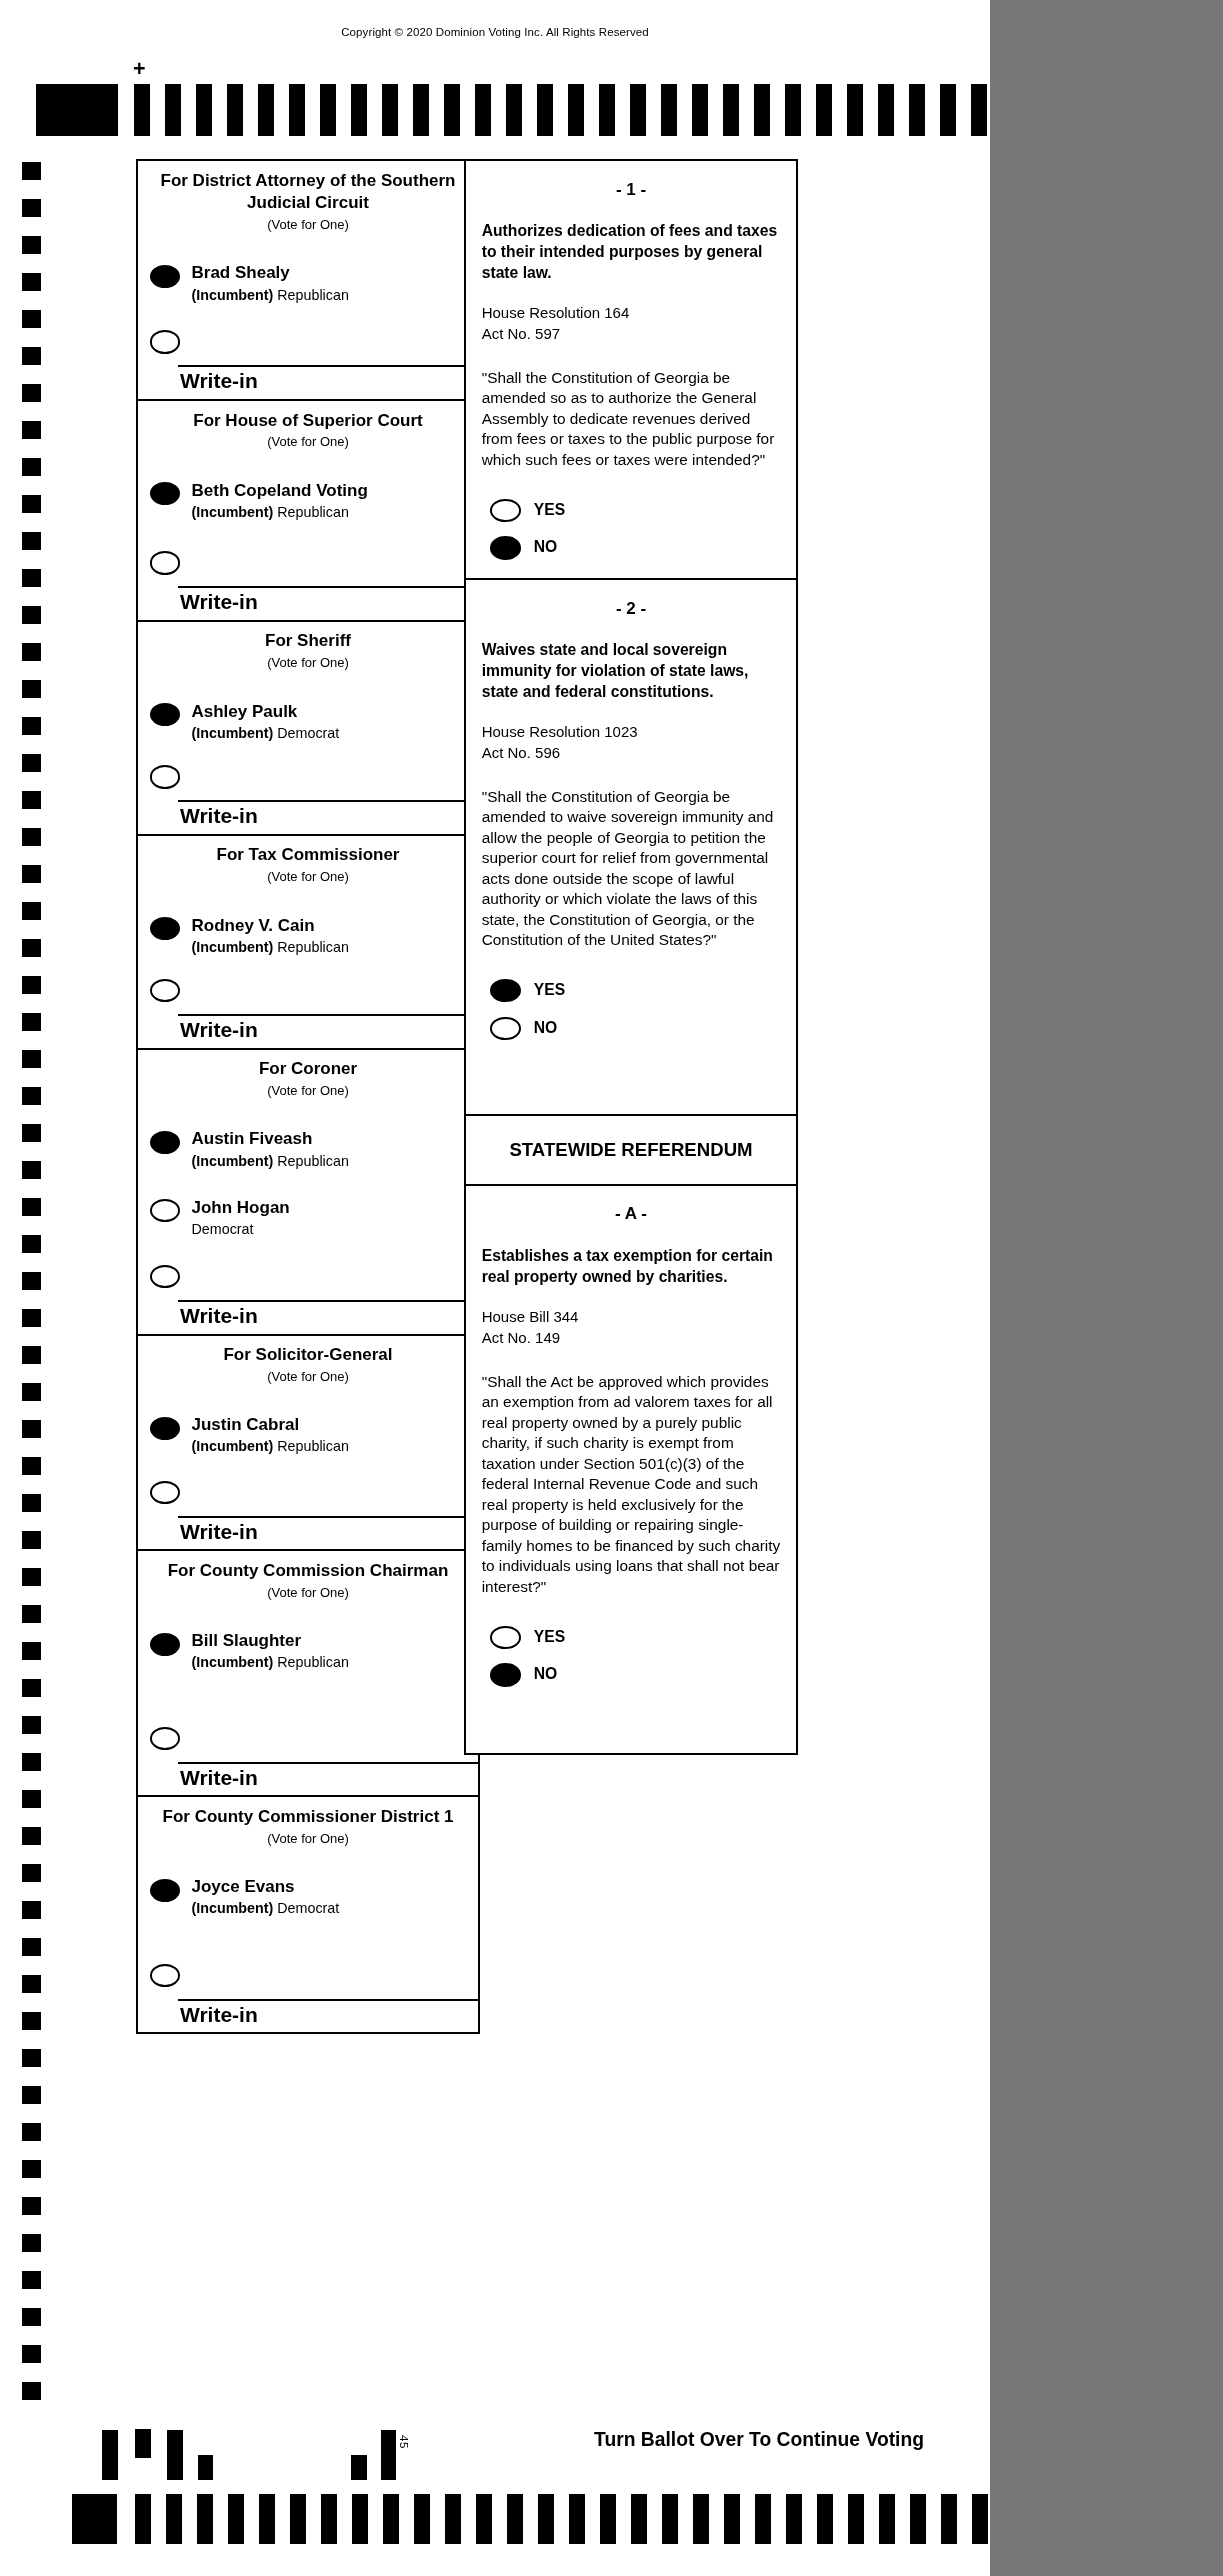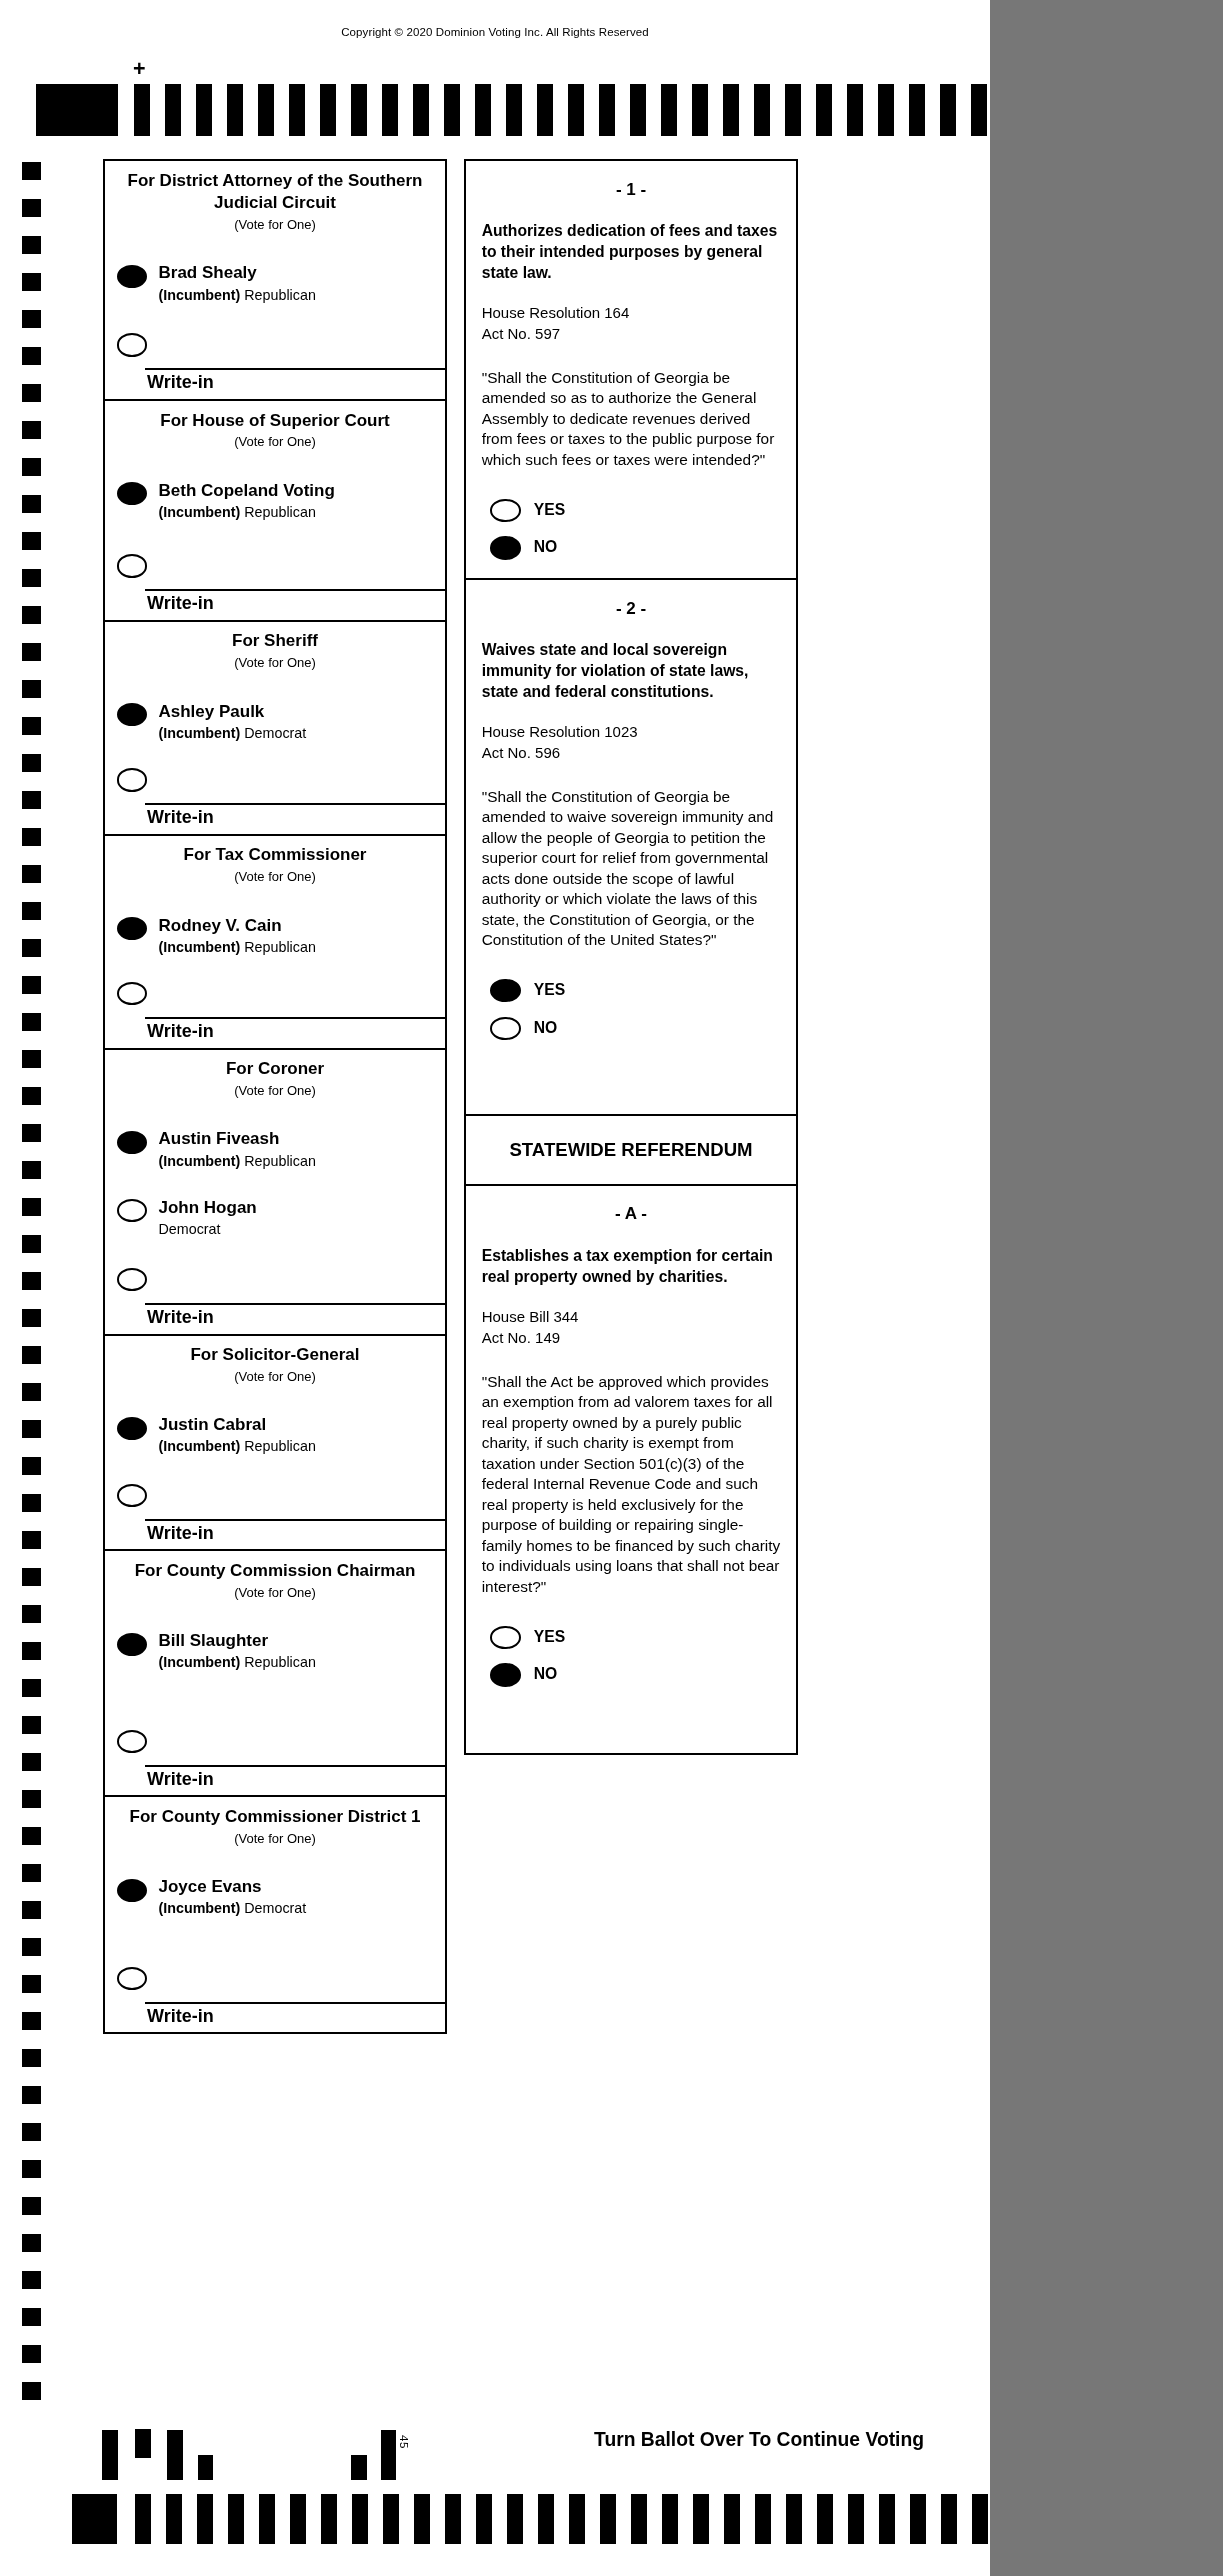--- a/index.html
+++ b/index.html
@@ -15,42 +15,42 @@
   .timing-bottom{position:absolute;left:72px;top:2494px;width:1082px;height:50px;display:flex;}
   .t-block{background:#000;height:100%;flex:none;}
   .t-bars{flex:1;height:100%;margin:0 15.7px;
     background:repeating-linear-gradient(90deg,#000 0 15.7px,transparent 15.7px 31px);}
   .timing-bottom .t-bars{margin:0 0 0 18px;}
   .side-marks{position:absolute;width:18.6px;
     background:repeating-linear-gradient(180deg,#000 0 18px,transparent 18px 37px);}
   .side-left{left:22px;top:162px;height:2245px;}
   .side-right{left:1165px;top:162px;height:2318px;}
   
-  .races-col{position:absolute;left:103px;top:159px;width:344px;}
+  .races-col{position:absolute;left:136px;top:159px;width:344px;}
   .measures-col{position:absolute;left:464px;top:159px;width:334px;}
   .box{border:2.1px solid #000;box-sizing:border-box;background:#fff;}
   .box + .box{margin-top:-2.1px;}
   
   .race{display:flex;flex-direction:column;}
   .race-title{font-weight:bold;font-size:17px;line-height:1.33;text-align:center;
     padding:8.6px 10px 0;}
   .vote-for{font-size:13px;text-align:center;margin-top:2.1px;}
   .candidate{display:flex;align-items:flex-start;margin:31.5px 0 0 11.5px;gap:11.5px;}
   .candidate.second{margin-top:29px;}
   .oval{width:26.5px;height:19.3px;border:2.1px solid #000;border-radius:50%;
     flex:none;margin-top:1.4px;background:#fff;}
   .oval.filled{background:#000;}
   .cand-text{min-height:19.3px;}
   .cand-name{font-size:17px;font-weight:bold;line-height:1.15;}
   .cand-detail{font-size:14.3px;margin-top:3.6px;}
   .cand-detail .inc{font-weight:bold;}
   .writein-group{margin-top:auto;}
   .writein-oval-row{margin:0 0 11.5px 11.5px;}
   .writein-line{border-top:2.1px solid #000;margin-left:40px;}
-  .writein-label{font-size:18px;font-weight:bold;padding:2.1px 0 5.7px 42px;}
+  .writein-label{font-size:21px;font-weight:bold;padding:2.1px 0 5.7px 42px;}
   
   .m-header{display:flex;align-items:center;justify-content:center;text-align:center;
     font-weight:bold;font-size:18.6px;line-height:1.42;padding:7.2px 21.5px;}
   .measure{padding:0 15.7px 18.6px;display:flex;flex-direction:column;}
   .m-number{text-align:center;font-weight:bold;font-size:17px;margin-top:18.6px;}
   .m-summary{font-weight:bold;font-size:15.7px;line-height:1.32;margin-top:21.5px;}
   .m-citations{font-size:15px;line-height:1.35;margin-top:20px;}
   .m-question{font-size:15.4px;line-height:1.33;margin-top:24px;}
   .choice{display:flex;align-items:center;gap:13px;margin:13px 0 0 8.6px;
     font-size:15.7px;font-weight:bold;}

